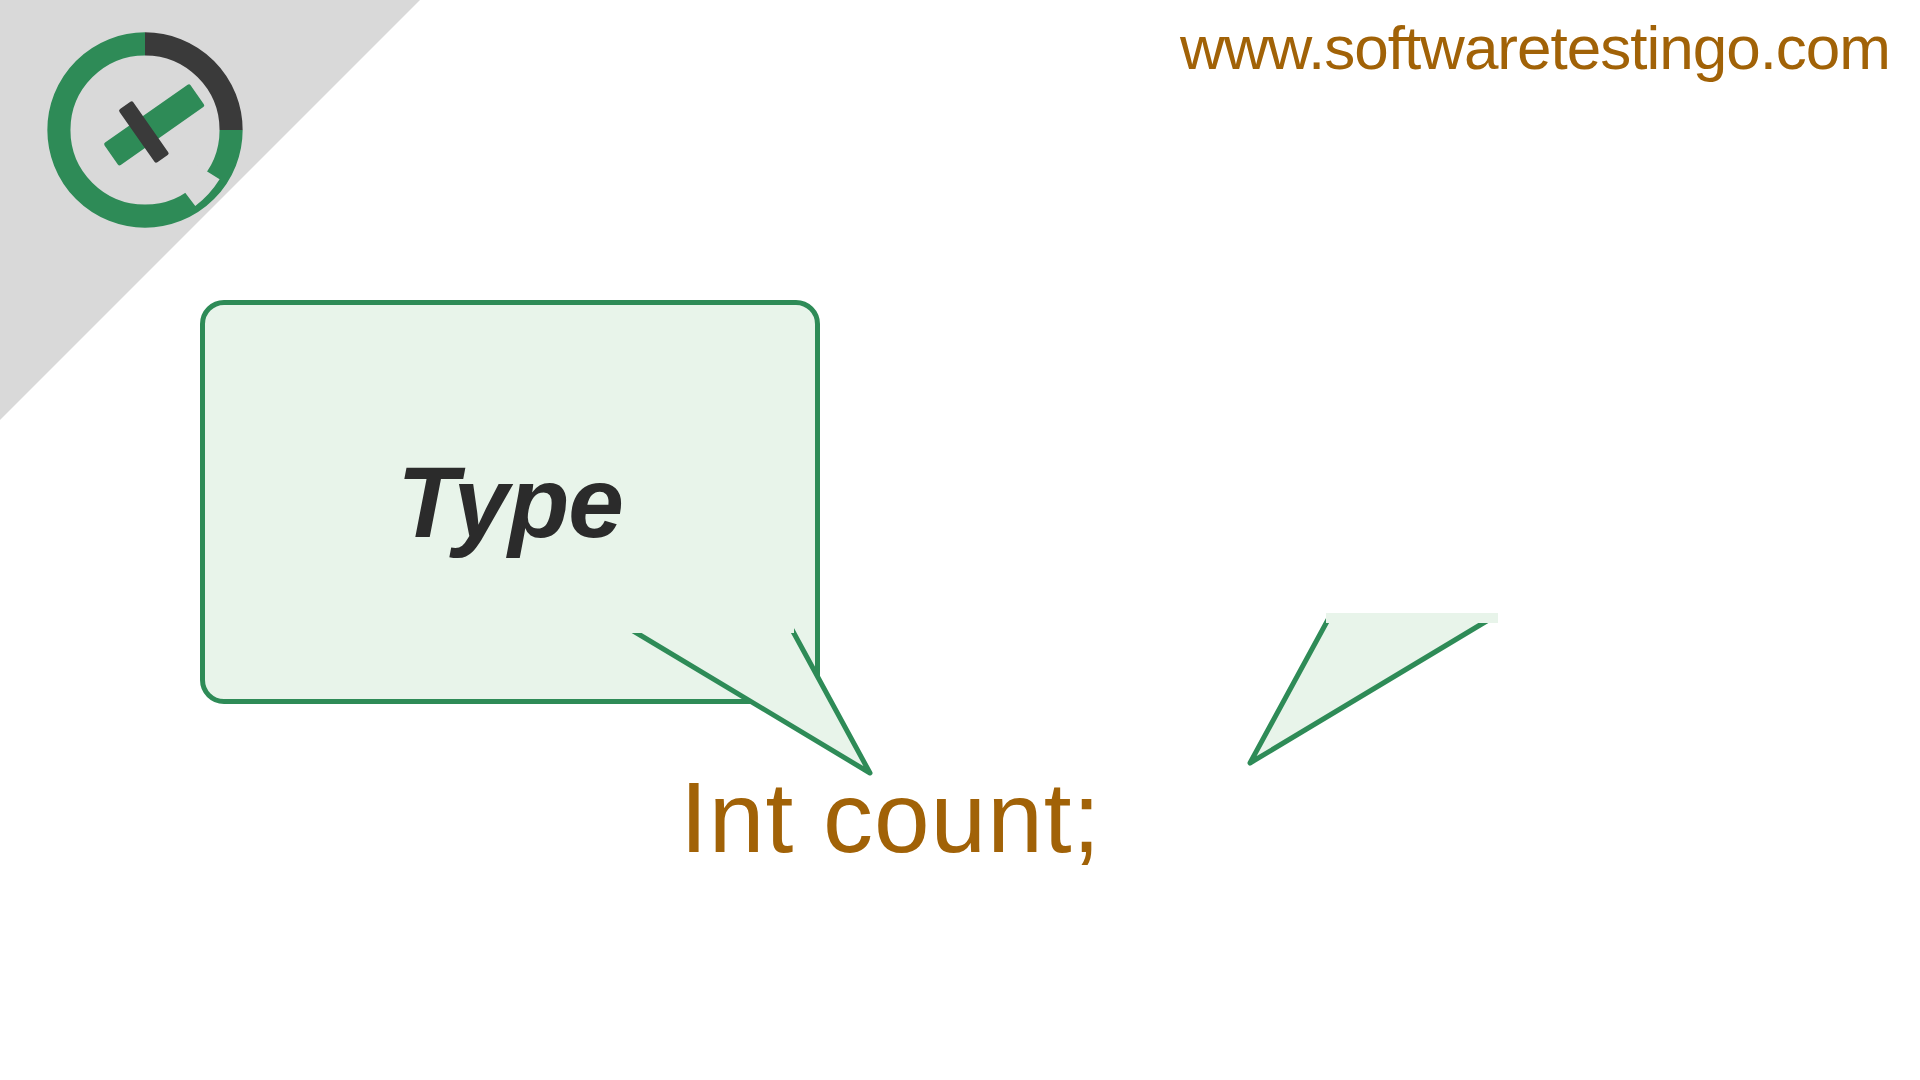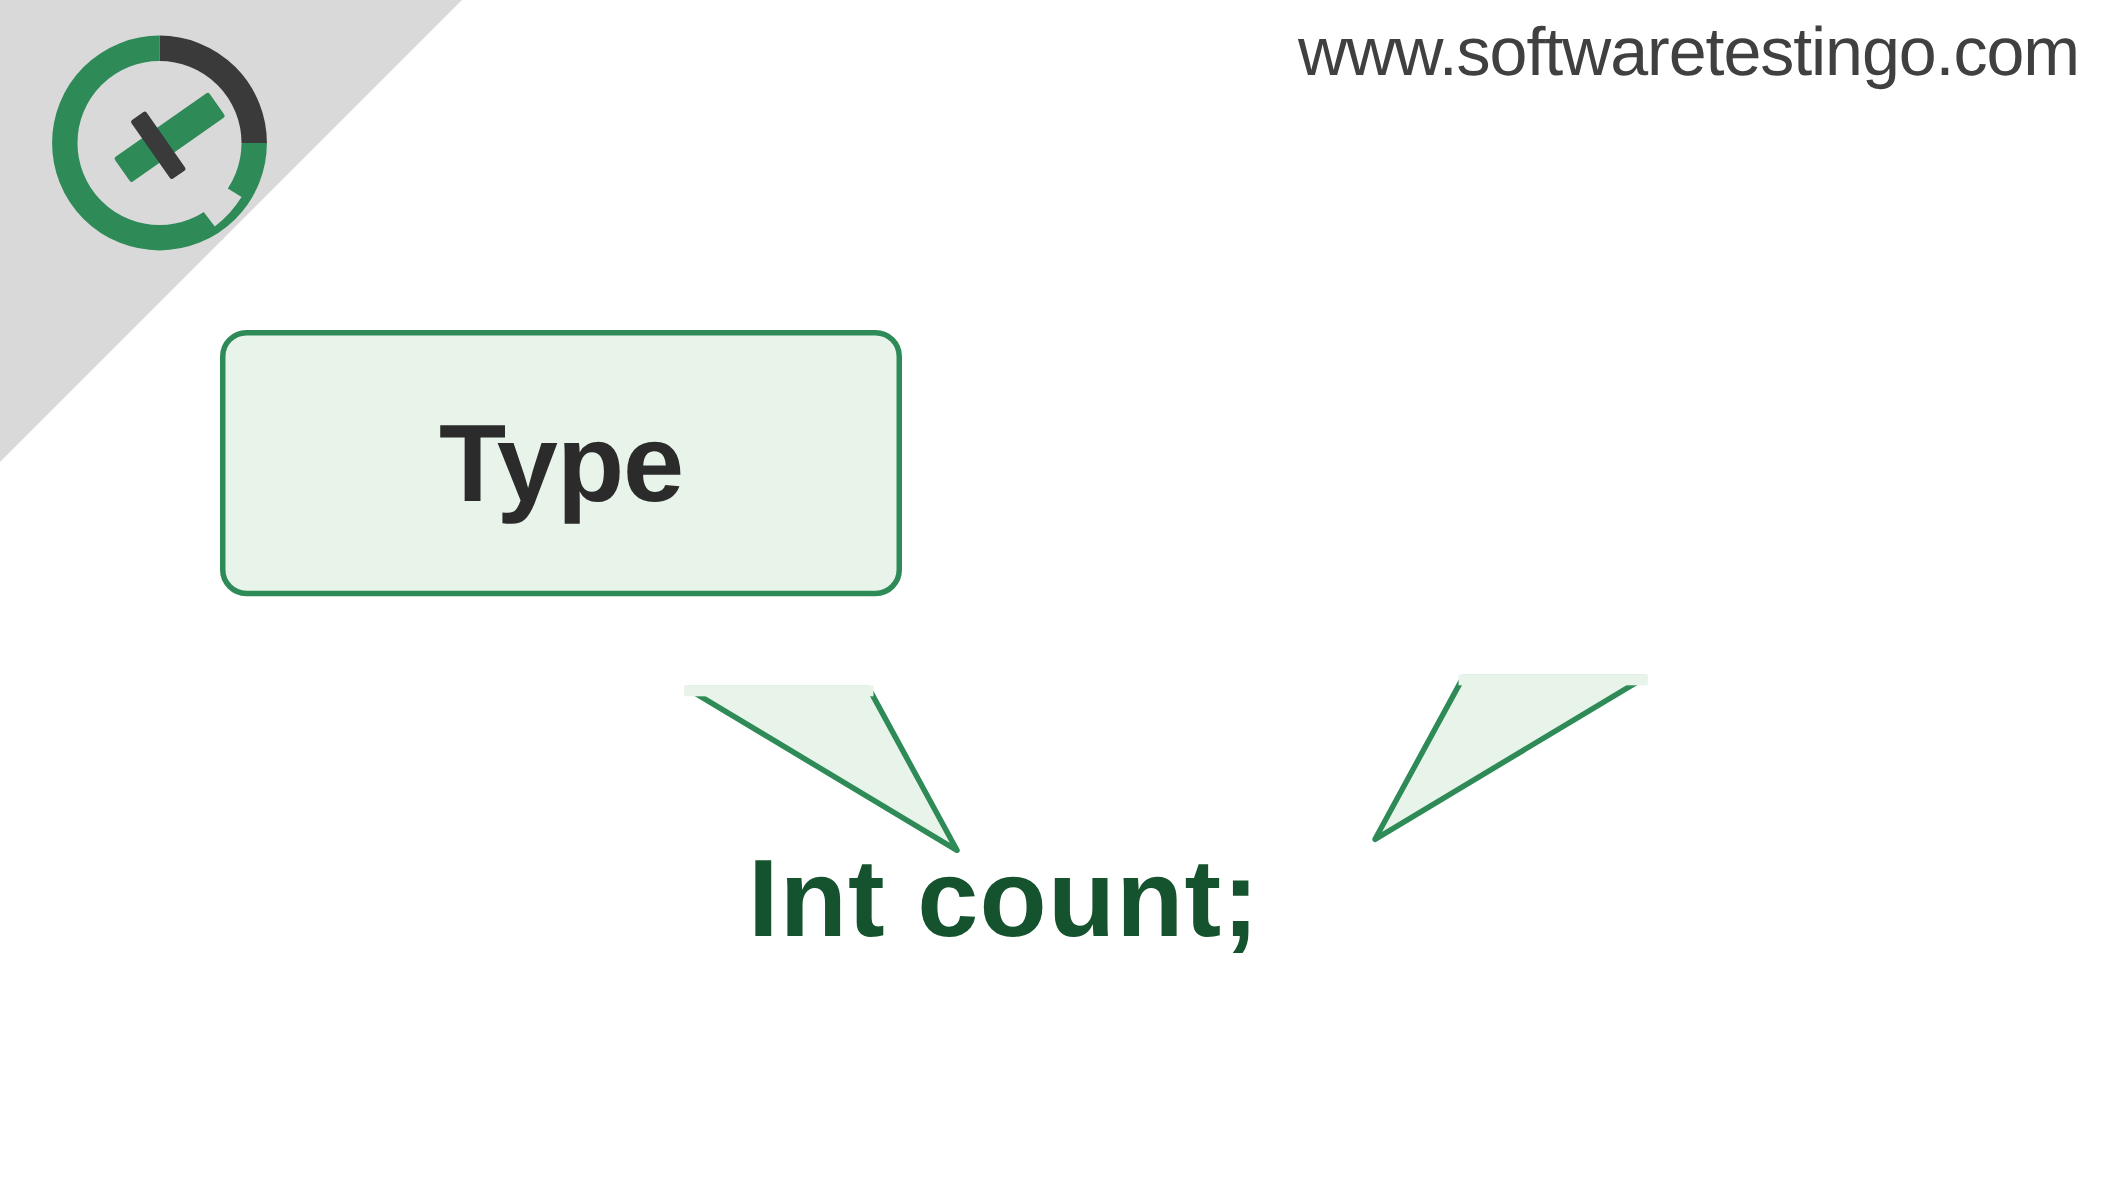--- a/index.html
+++ b/index.html
@@ -29,21 +29,21 @@
       top: 25px;
       left: 40px;
       width: 210px;
       height: 210px;
     }
     .website-url {
       position: absolute;
       top: 12px;
       right: 30px;
       font-size: 62px;
-      color: #404040;
+      color: #a16207;
       font-weight: 400;
       letter-spacing: -1px;
     }
     .diagram-area {
       position: absolute;
       top: 300px;
       left: 200px;
       width: 1560px;
       height: 600px;
     }
@@ -53,21 +53,22 @@
       border: 5px solid #2e8b57;
       border-radius: 24px;
       display: flex;
       align-items: center;
       justify-content: center;
     }
     .bubble-type {
       top: 0;
       left: 0;
       width: 620px;
-      height: 242px;
+      height: 404px;
+      font-style: italic;
     }
     .bubble-name {
       top: -10px;
       left: 920px;
       width: 620px;
       height: 330px;
     }
     .bubble-text {
       font-size: 100px;
       font-weight: 600;
@@ -75,22 +76,22 @@
       letter-spacing: -1px;
     }
     .bubble-tail {
       position: absolute;
     }
     .code-line {
       position: absolute;
       top: 460px;
       left: 480px;
       font-size: 100px;
-      font-weight: 700;
-      color: #14532d;
+      font-weight: 400;
+      color: #a16207;
       letter-spacing: 1px;
     }
   </style>
 </head>
 <body>
 
 <div class="corner-triangle"></div>
 
 <div class="logo-wrapper">
   <svg viewBox="0 0 200 200" width="210" height="210">

